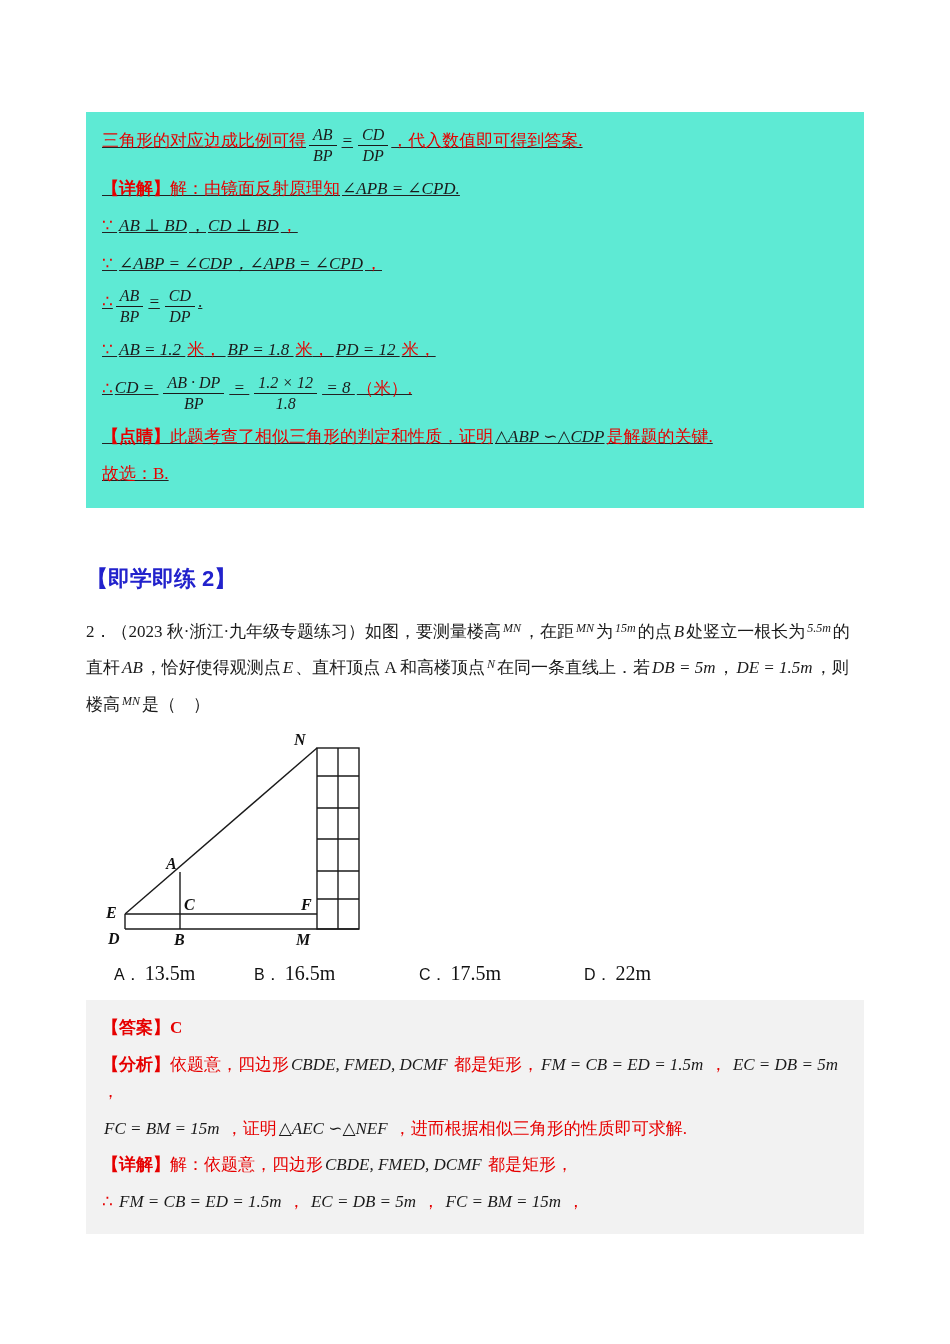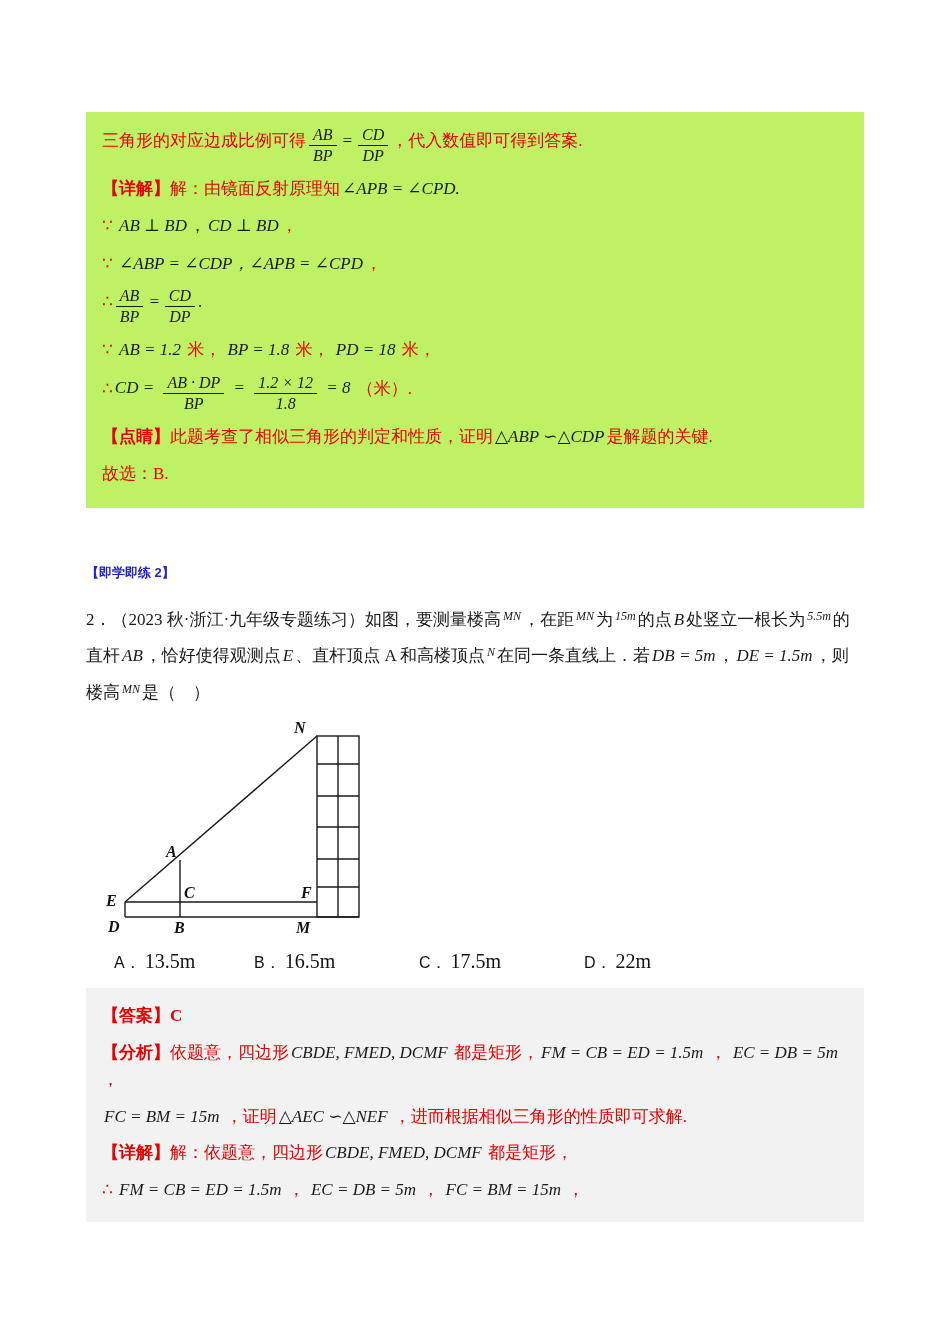--- a/index.html
+++ b/index.html
@@ -26,21 +26,21 @@
   .seg-mr{font-family:"Liberation Serif","DejaVu Serif",serif;font-style:italic;color:#1a1a1a;padding:0 2px;vertical-align:5px;font-size:12px;}
   .frac{
     display:inline-block;vertical-align:-0.95em;text-align:center;
     font-family:"Liberation Serif","DejaVu Serif",serif;font-style:italic;color:#1a1a1a;
     line-height:1.12;padding:0 3px;font-size:16px;
   }
   .frac .num{display:block;padding:0 4px 1px 4px;}
   .frac .den{display:block;border-top:1.3px solid #1a1a1a;padding:1px 4px 0 4px;}
   .practice-header{
     margin-top:56px;
-    font-weight:bold;font-size:13px;
+    font-weight:bold;font-size:22px;
     font-family:"Liberation Sans","DejaVu Sans",sans-serif;
   }
   .question{margin-top:20px;line-height:2.15;color:#1a1a1a;}
   .figure-wrap{margin:8px 0 0 6px;}
   .figure-wrap svg{display:block;}
   .fline{stroke:#1a1a1a;stroke-width:1.4;fill:none;}
   .flabel{
     font-family:"Liberation Serif","DejaVu Serif",serif;
     font-style:italic;font-weight:bold;font-size:16px;fill:#111;
   }
@@ -50,27 +50,27 @@
   .opt:nth-child(2){width:165px;}
   .opt:nth-child(3){width:165px;}
   .opt-letter{font-family:"Liberation Sans","DejaVu Sans",sans-serif;font-size:16px;color:#111;}
   .opt-value{font-family:"Liberation Serif","DejaVu Serif",serif;font-size:20px;color:#111;padding-left:4px;}
 </style>
 </head>
 <body>
 
 <div class="content">
 
-  <div class="gray-block block1" style="background: #bef264;">
+  <div class="gray-block block1" style="background: #5eead4; text-decoration: underline;">
       <div class="sline"><span class="seg-r">三角形的对应边成比例可得</span><span class="frac"><span class="num">AB</span><span class="den">BP</span></span><span class="seg-m">=</span><span class="frac"><span class="num">CD</span><span class="den">DP</span></span><span class="seg-r">，代入数值即可得到答案.</span></div>
       <div class="sline"><span class="seg-rb">【详解】</span><span class="seg-r">解：由镜面反射原理知</span><span class="seg-m">∠APB = ∠CPD.</span></div>
       <div class="sline"><span class="seg-r">∵ </span><span class="seg-m">AB ⊥ BD</span><span class="seg-k">，</span><span class="seg-m">CD ⊥ BD</span><span class="seg-r">，</span></div>
       <div class="sline"><span class="seg-r">∵ </span><span class="seg-m">∠ABP = ∠CDP，∠APB = ∠CPD</span><span class="seg-r">，</span></div>
       <div class="sline"><span class="seg-r">∴</span><span class="frac"><span class="num">AB</span><span class="den">BP</span></span><span class="seg-m">=</span><span class="frac"><span class="num">CD</span><span class="den">DP</span></span><span class="seg-k">.</span></div>
-      <div class="sline"><span class="seg-r">∵ </span><span class="seg-m">AB = 1.2 </span><span class="seg-r">米</span><span class="seg-r">，  </span><span class="seg-m">BP = 1.8 </span><span class="seg-r">米</span><span class="seg-r">，  </span><span class="seg-m">PD = 18 </span><span class="seg-r">米，</span></div>
+      <div class="sline"><span class="seg-r">∵ </span><span class="seg-m">AB = 1.2 </span><span class="seg-r">米</span><span class="seg-r">，  </span><span class="seg-m">BP = 1.8 </span><span class="seg-r">米</span><span class="seg-r">，  </span><span class="seg-m">PD = 12 </span><span class="seg-r">米，</span></div>
       <div class="sline"><span class="seg-r">∴</span><span class="seg-m">CD = </span><span class="frac"><span class="num">AB · DP</span><span class="den">BP</span></span><span class="seg-m"> = </span><span class="frac"><span class="num">1.2 × 12</span><span class="den">1.8</span></span><span class="seg-m"> = 8 </span><span class="seg-r">（米）.</span></div>
       <div class="sline"><span class="seg-rb">【点睛】</span><span class="seg-r">此题考查了相似三角形的判定和性质，证明</span><span class="seg-m">△ABP ∽△CDP</span><span class="seg-r">是解题的关键.</span></div>
       <div class="sline"><span class="seg-r">故选：B.</span></div>
     </div>
 
   <div class="practice-header" style="color: rgb(34, 34, 204);">【即学即练 2】</div>
 
   <div class="question"><span class="seg-k">2．（2023 秋·浙江·九年级专题练习）如图，要测量楼高</span><span class="seg-mr">MN</span><span class="seg-k">，在距</span><span class="seg-mr">MN</span><span class="seg-k">为</span><span class="seg-mr">15m</span><span class="seg-k">的点</span><span class="seg-m">B</span><span class="seg-k">处竖立一根长为</span><span class="seg-mr">5.5m</span><span class="seg-k">的直杆</span><span class="seg-m">AB</span><span class="seg-k">，恰好使得观测点</span><span class="seg-m">E</span><span class="seg-k">、直杆顶点 A 和高楼顶点</span><span class="seg-mr">N</span><span class="seg-k">在同一条直线上．若</span><span class="seg-m">DB = 5m</span><span class="seg-k">，</span><span class="seg-m">DE = 1.5m</span><span class="seg-k">，则楼高</span><span class="seg-mr">MN</span><span class="seg-k">是（　）</span></div>
 
   <div class="figure-wrap">

